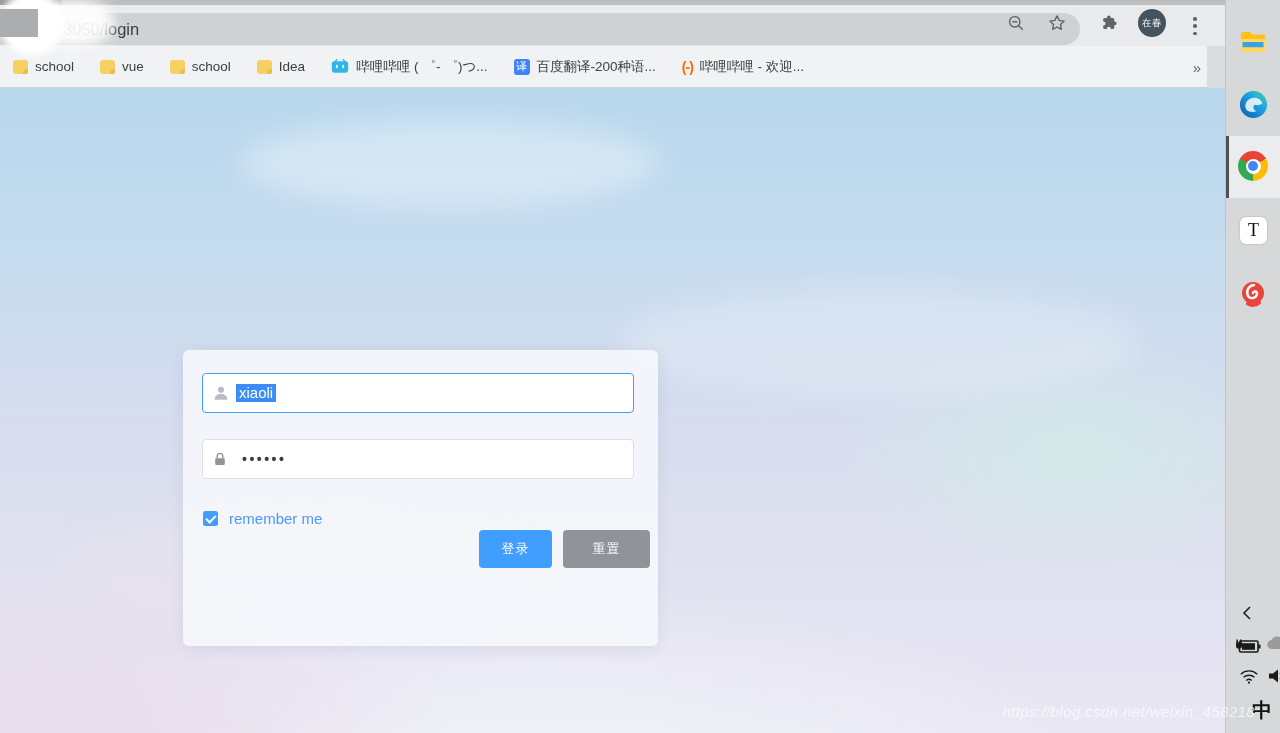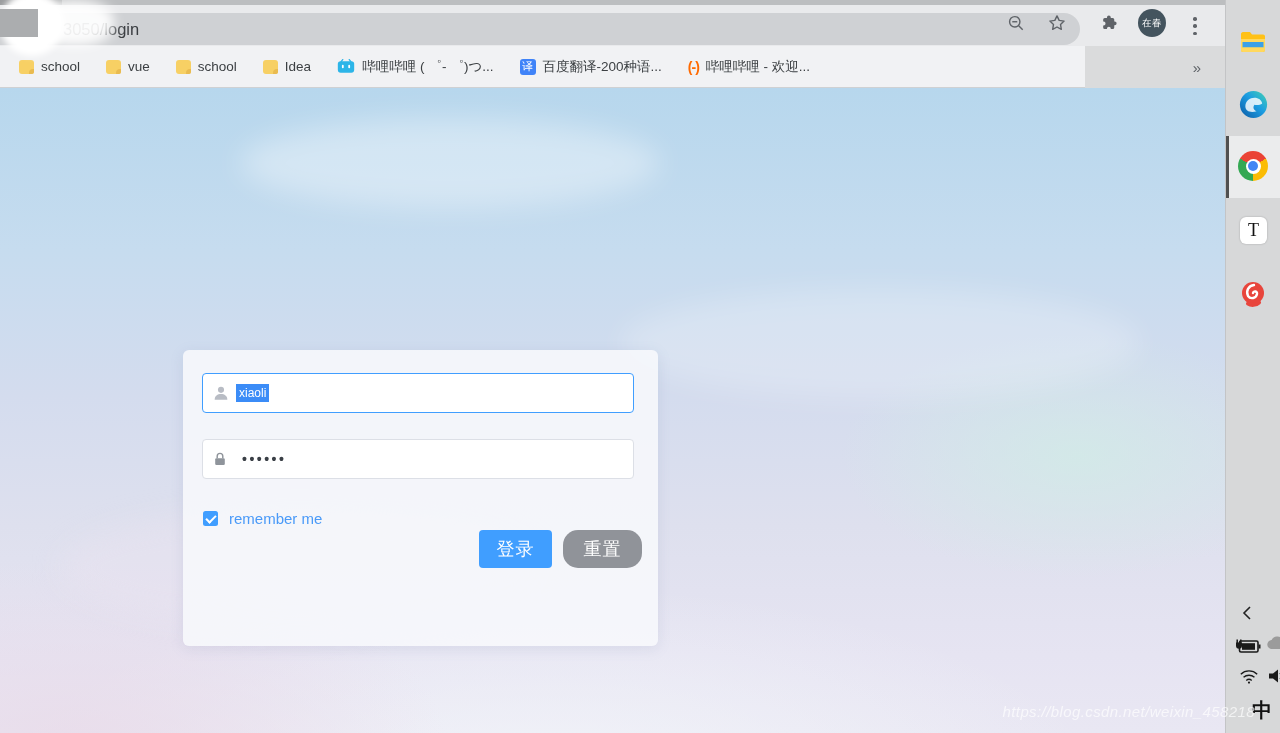--- a/index.html
+++ b/index.html
@@ -25,22 +25,22 @@
     justify-content:space-between;align-items:center;}
   .kebab i{width:3.5px;height:3.5px;border-radius:50%;background:#5f6368;}
 
   .censor-white{position:absolute;left:0;top:-8px;width:64px;height:64px;background:#fff;
     border-radius:50%;filter:blur(3px);z-index:40;}
   .censor-white2{position:absolute;left:34px;top:0;width:80px;height:46px;background:rgba(255,255,255,0.92);
     border-radius:45%;filter:blur(6px);z-index:40;}
   .censor-gray{position:absolute;left:0;top:9px;width:38px;height:28px;background:#abadaf;z-index:41;}
 
   
-  .bookmarks{position:absolute;left:0;top:46px;width:1085px;height:42px;background:#f1f2f4;
-    border-bottom:1px solid #cfd1d3;box-sizing:border-box;display:flex;align-items:flex-start;padding-left:6px;}
+  .bookmarks{position:absolute;left:0;top:46px;width:1207px;height:42px;background:#f1f2f4;
+    border-bottom:1px solid #cfd1d3;box-sizing:border-box;display:flex;align-items:flex-start;padding-left:0;}
   .bm{display:flex;align-items:center;gap:7px;padding:0 13px;height:100%;
     font-size:13.5px;color:#3c4043;white-space:nowrap;}
   .bm-folder-icon{width:15px;height:14px;background:#f7d064;border-radius:3px;position:relative;flex:none;}
   .bm-folder-icon::after{content:"";position:absolute;right:0;bottom:0;width:5px;height:5px;
     background:#e9bb50;border-radius:4px 0 2px 0;}
   .baidu-icon{width:16px;height:16px;background:#3f83f8;border-radius:3px;color:#fff;font-size:11px;
     display:flex;align-items:center;justify-content:center;flex:none;}
   .aliyun-icon{color:#ff6a00;font-weight:bold;font-size:14px;letter-spacing:-1px;flex:none;}
   .bm-overflow{position:absolute;right:24px;top:46px;height:42px;display:flex;align-items:center;
     font-size:15px;color:#5f6368;}
@@ -53,31 +53,31 @@
       radial-gradient(ellipse 760px 300px at 45% 112%, rgba(243,246,250,0.9), transparent 75%),
       linear-gradient(180deg,#b7d7ed 0%,#c6dcef 25%,#d4dcee 48%,#dee0ee 68%,#e6e4f2 88%,#e9e7f3 100%);}
   .cloud{position:absolute;background:rgba(255,255,255,0.35);border-radius:50%;filter:blur(14px);}
 
   .card{position:absolute;left:183px;top:262px;width:475px;height:296px;
     background:rgba(247,248,252,0.88);border-radius:6px;box-shadow:0 3px 14px rgba(110,130,170,0.14);}
   .input{position:absolute;left:19px;width:432px;height:40px;background:#fff;border-radius:4px;
     display:flex;align-items:center;padding-left:9px;box-sizing:border-box;gap:6px;}
   .input-user{top:23px;border:1px solid #409eff;}
   .input-pass{top:89px;border:1px solid #dcdfe6;}
-  .sel-text{background:#3b8cf7;color:#fff;font-size:12px;padding:0 3px;line-height:18px;}
+  .sel-text{background:#3b8cf7;color:#fff;font-size:15px;padding:0 3px;line-height:18px;}
   .dots{color:#3a3f46;font-size:14px;font-weight:bold;letter-spacing:2.5px;margin-left:8px;}
   .remember{position:absolute;left:20px;top:160px;display:flex;align-items:center;gap:11px;}
   .cb{width:15px;height:15px;background:#409eff;border-radius:2.5px;position:relative;flex:none;}
   .cb::after{content:"";position:absolute;left:4.5px;top:1.5px;width:4px;height:8px;
     border-right:2px solid #fff;border-bottom:2px solid #fff;transform:rotate(45deg);}
   .remember-label{color:#4a9af8;font-size:15px;}
-  .btn{position:absolute;height:38px;border-radius:4px;color:#fff;font-size:18px;letter-spacing:1px;
+  .btn{position:absolute;height:38px;border-radius:4px;color:#fff;font-size:13px;letter-spacing:1px;
     display:flex;align-items:center;justify-content:center;border:none;}
   .btn-login{left:296px;top:180px;width:73px;background:#409eff;}
-  .btn-reset{left:380px;top:180px;width:79px;background:#909399;border-radius:15px;}
+  .btn-reset{left:380px;top:180px;width:87px;background:#909399;}
   .foot{position:absolute;left:0;top:252px;width:100%;text-align:center;font-size:15px;color:#303133;}
   .register{color:#409eff;margin-left:4px;}
 
   .watermark{position:absolute;top:703px;right:25px;color:rgba(255,255,255,0.68);
     font-size:15px;letter-spacing:0.4px;z-index:60;font-style:italic;}
 
   
   #taskbar{position:absolute;left:1225px;top:0;width:55px;height:733px;background:#d7d8d9;
     border-left:1px solid #c3c4c6;box-sizing:border-box;overflow:hidden;}
   .tb-app{position:absolute;display:flex;align-items:center;justify-content:center;}

